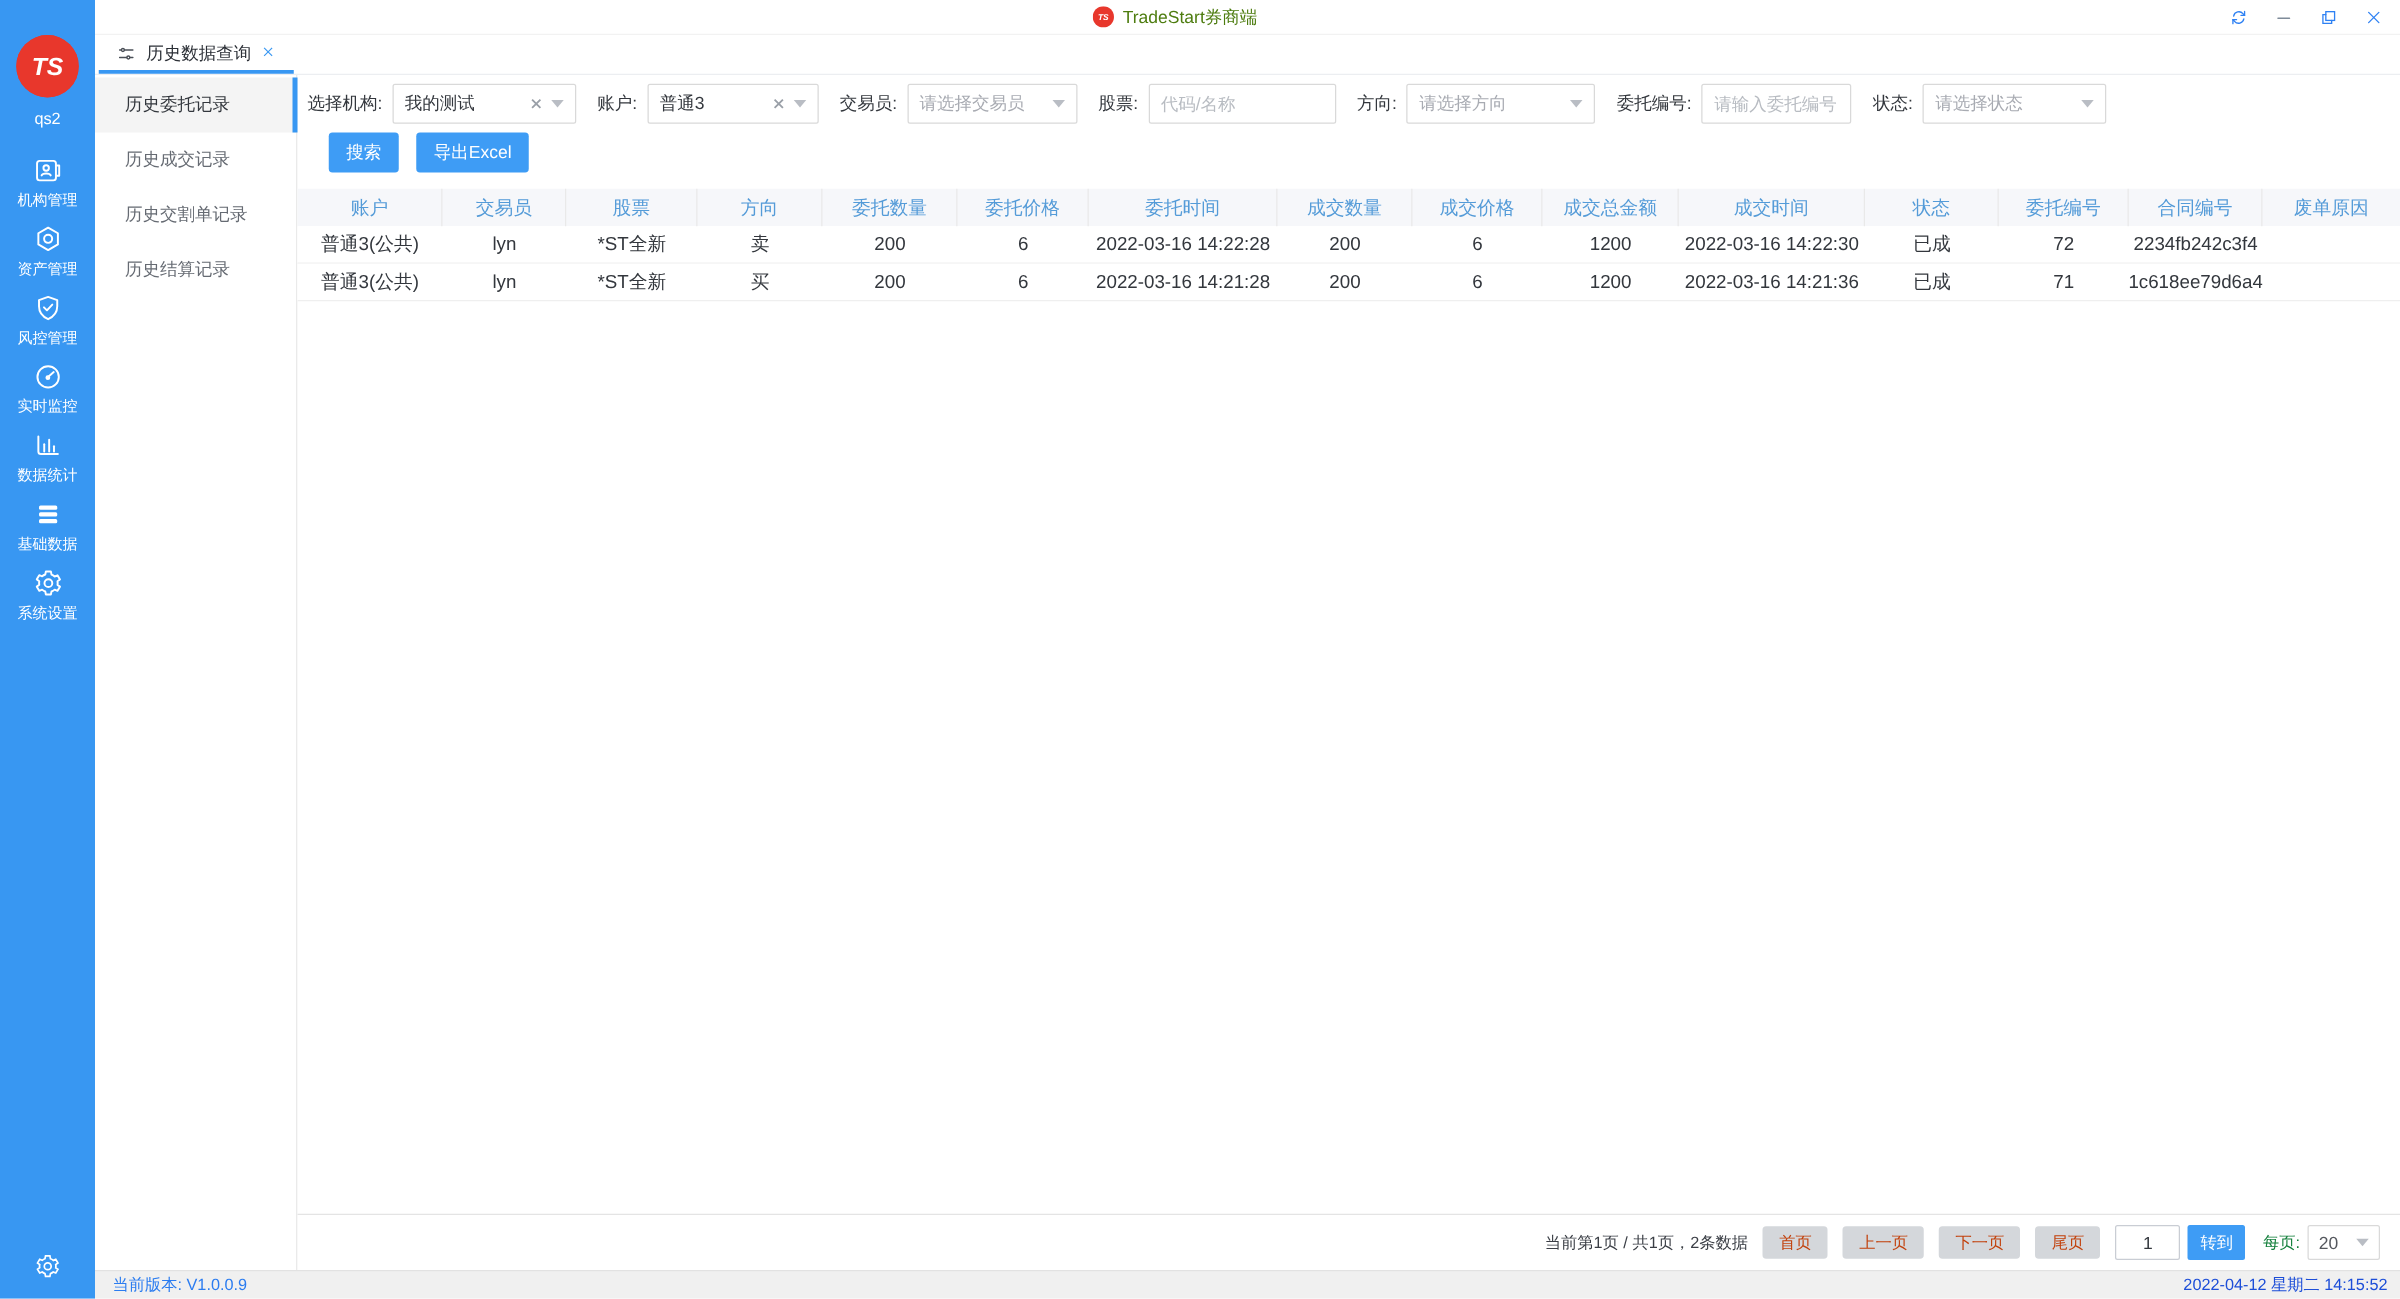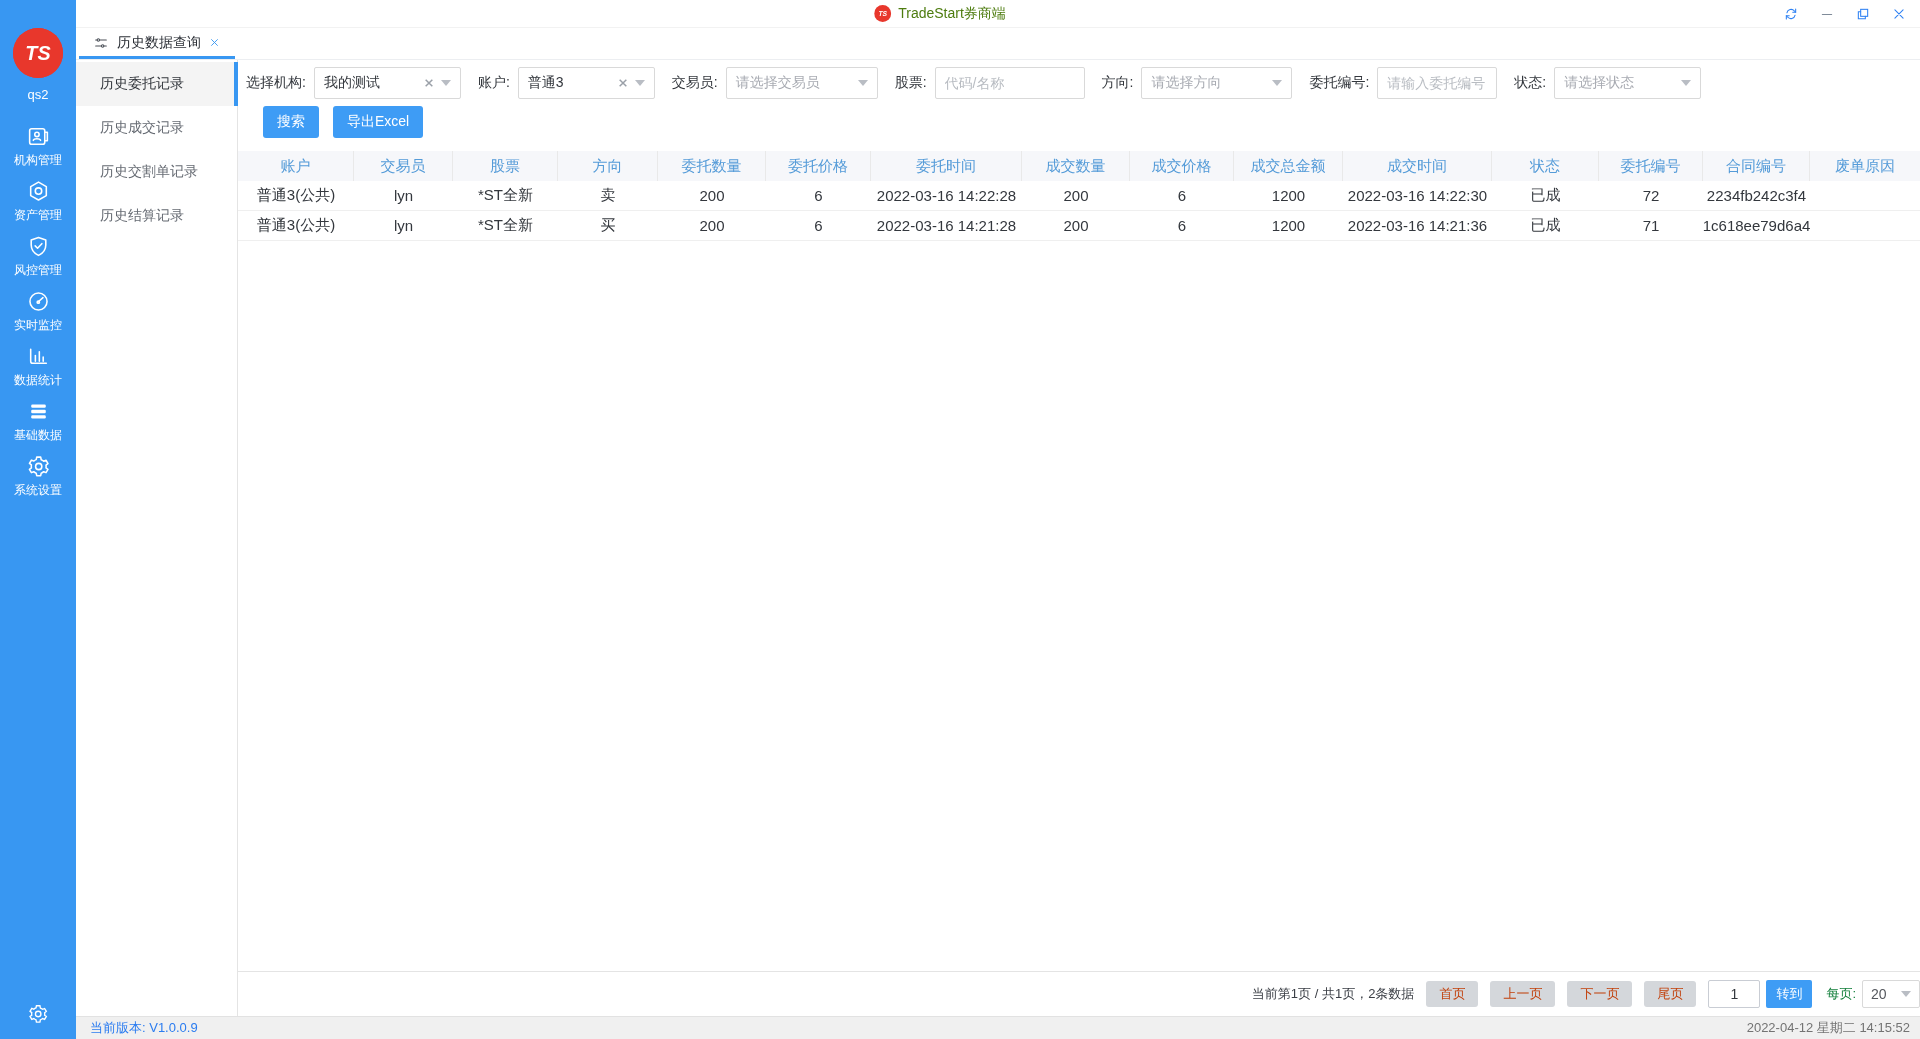--- a/index.html
+++ b/index.html
@@ -54,53 +54,53 @@
   .sel, .tinput, .dateinput { height:32px; border:1px solid #d9d9d9; border-radius:2px; background:#fff; display:flex; align-items:center; padding:0 9px; font-size:14px; }
   .sel { cursor:pointer; }
   .sel .val { color:#33373d; }
   .sel .ph, .dateinput .dval { color:#a8abb2; }
   .sel .spacer { flex:1; }
   .clear-x { color:#9aa0a8; font-size:13px; cursor:pointer; margin-right:7px; line-height:1; }
   .clear-x svg { width:10px; height:10px; stroke:#9aa0a8; stroke-width:1.8; }
   .caret { width:0; height:0; border-left:5px solid transparent; border-right:5px solid transparent; border-top:6px solid #b9bdc4; }
   .tinput { width:150px; color:#33373d; outline:none; }
   .tinput::placeholder { color:#b8bcc2; }
-  .w-org{width:147px}.w-acct{width:137px}.w-trader{width:152px}.w-dir{width:151px}.w-orderno{width:120px}.w-status{width:147px}
+  .w-org{width:147px}.w-acct{width:137px}.w-trader{width:136px}.w-dir{width:151px}.w-orderno{width:120px}.w-status{width:147px}
   .dateinput { width:223px; }
   .dateinput .dval { flex:1; font-size:14px; color:#9a9da3; }
   .cal-icon svg { width:16px; height:16px; stroke:#b3b6bc; fill:none; stroke-width:1.5; stroke-linecap:round; }
   .btn-blue { height:32px; border:none; border-radius:3px; background:#3E9CF5; color:#fff; font-size:14px; padding:0 14px; cursor:pointer; font-family:inherit; }
   .btn-search { width:56px; margin-left:17px; }
   .btn-export { margin-left:14px; }
 
   
   .tbl { margin-top:6px; }
   .thead { display:flex; height:30px; background:#f6f7fa; align-items:stretch; }
   .thead .cell { color:#549BD8; font-size:15px; display:flex; align-items:center; justify-content:center; border-right:1px solid #e9e9e9; }
   .thead .cell:last-child { border-right:none; }
   .trow { display:flex; height:30px; border-bottom:1px solid #efefef; background:#fff; cursor:default; }
   .trow .cell { font-size:15px; color:#33373d; display:flex; align-items:center; justify-content:center; overflow:hidden; white-space:nowrap; }
   .c0{width:116px}.c1{width:99px}.c2{width:105px}.c3{width:100px}.c4{width:108px}.c5{width:105px}.c6{width:151px}.c7{width:108px}.c8{width:104px}.c9{width:109px}.c10{width:149px}.c11{width:107px}.c12{width:104px}.c13{width:107px}.c14{flex:1}
 
   .fill { flex:1; }
 
   
-  .pagebar { height:45px; border-top:1px solid #e4e4e4; display:flex; align-items:center; justify-content:flex-end; padding-right:0; gap:12px; flex-shrink:0; }
+  .pagebar { height:45px; border-top:1px solid #e4e4e4; display:flex; align-items:center; justify-content:flex-end; padding-right:16px; gap:12px; flex-shrink:0; }
   .pg-summary { font-size:13px; color:#3a3e45; }
   .pg-btn { height:26px; padding:0 13px; background:#d4d7db; color:#c2410c; border:none; border-radius:3px; font-size:13px; cursor:pointer; font-family:inherit; }
   .pg-input { width:52px; height:28px; border:1px solid #c9cdd4; border-radius:2px; text-align:center; font-size:14px; color:#33373d; outline:none; font-family:inherit; }
   .pg-goto { height:28px; padding:0 10px; background:#3E9CF5; color:#fff; border:none; border-radius:2px; font-size:13px; cursor:pointer; margin-left:-6px; font-family:inherit; }
   .pg-per-label { font-size:13px; color:#15803d; margin-left:2px; }
   .pg-size { width:58px; height:28px; border:1px solid #d9d9d9; border-radius:2px; display:flex; align-items:center; padding:0 8px; font-size:14px; color:#55585e; cursor:pointer; margin-left:-6px; }
   .pg-size .spacer{flex:1;}
 
   
   .statusbar { height:23px; background:#f0f0f0; border-top:1px solid #e2e2e2; display:flex; align-items:center; padding:0 10px 0 14px; flex-shrink:0; }
   .statusbar .ver { color:#2B7CF0; font-size:13px; }
-  .statusbar .dt { margin-left:auto; color:#737373; font-size:13px; }
+  .statusbar .dt { margin-left:auto; color:#1d4ed8; font-size:13px; }
 </style>
 </head>
 <body>
 
 <div class="page">
 
   <aside class="sidebar">
     <div class="logo-circle">
       <svg viewBox="0 0 48 48">
         <circle cx="24" cy="24" r="24" fill="#E8372C"></circle>

